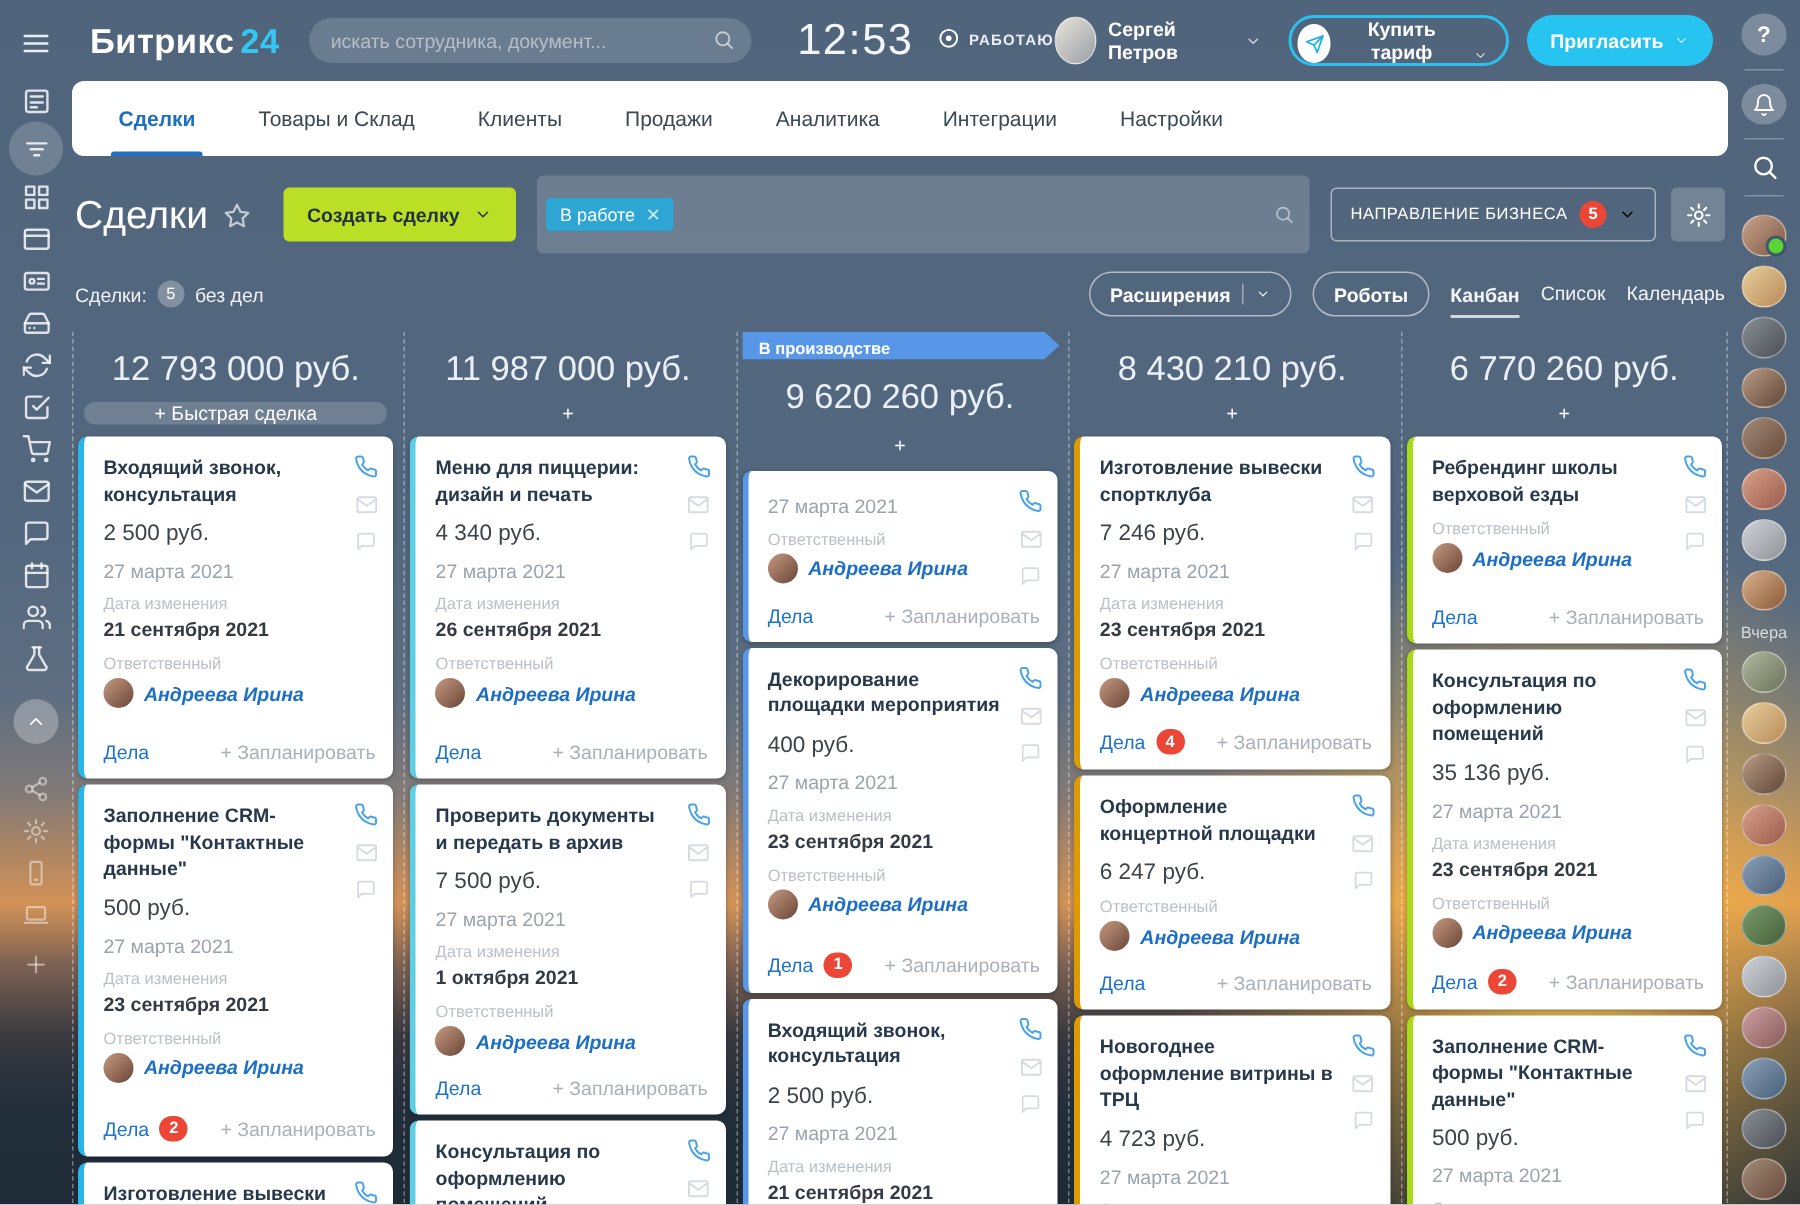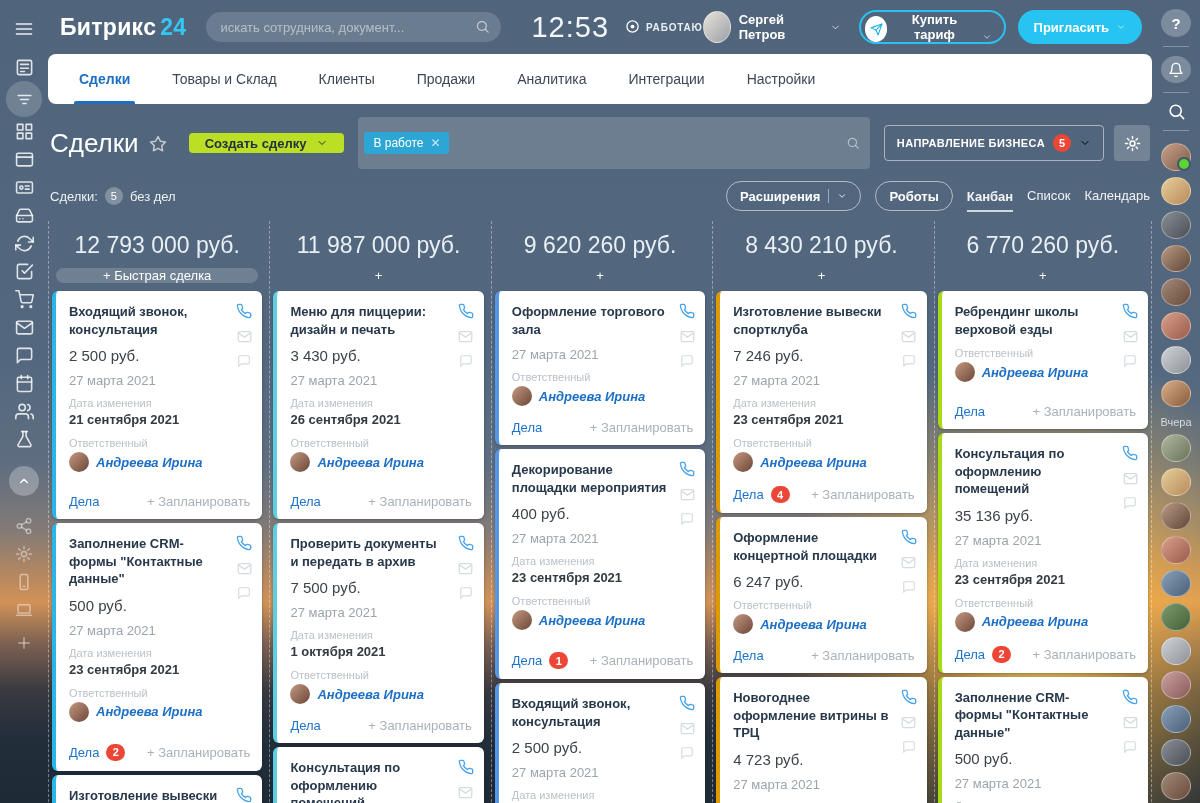--- a/index.html
+++ b/index.html
@@ -58,28 +58,28 @@
   .btn-invite .lbl { color:#fff; font-size:13px; font-weight:bold; }
 
   .nav-bar { background:#fff; border-radius:8px; height:50px; display:flex; align-items:center; padding:0 10px; position:relative; }
   .tab { position:relative; height:50px; display:flex; align-items:center; padding:0 21px; font-size:14px; color:#3c4856; cursor:pointer; }
   .tab.active { color:#1e6fc2; font-weight:bold; }
   .tab.active::after { content:""; position:absolute; left:16px; right:16px; bottom:0; height:3px; background:#1e6fc2; border-radius:2px 2px 0 0; }
 
   .title-row { display:flex; align-items:center; padding:13px 2px 10px 2px; }
   .page-title { font-size:26px; font-weight:400; color:#fff; }
   .fav-star { color:rgba(255,255,255,.65); margin:2px 0 0 10px; cursor:pointer; }
-  .btn-create { display:flex; align-items:center; gap:10px; background:#bbdf25; color:#23313e; font-weight:bold; font-size:13px; border:none; border-radius:4px; height:20px; padding:0 16px; margin-left:22px; cursor:pointer; }
+  .btn-create { display:flex; align-items:center; gap:10px; background:#bbdf25; color:#23313e; font-weight:bold; font-size:13px; border:none; border-radius:4px; height:36px; padding:0 16px; margin-left:22px; cursor:pointer; }
   .filter-bar { flex:1; display:flex; align-items:center; height:52px; background:rgba(255,255,255,.16); border-radius:4px; margin-left:14px; padding:0 10px 0 6px; position:relative; }
   .chip { display:flex; align-items:center; gap:7px; background:#2da6d6; border-radius:3px; padding:4px 9px; font-size:12px; color:#fff; cursor:pointer; }
   .chip .x { color:rgba(255,255,255,.75); font-size:12px; cursor:pointer; }
   .filter-input { flex:1; background:transparent; border:none; outline:none; color:#fff; font-size:13px; margin-left:8px; font-family:inherit; }
   .filter-bar .mag { color:rgba(255,255,255,.5); }
   .btn-direction { display:flex; align-items:center; gap:8px; border:1px solid rgba(255,255,255,.5); border-radius:4px; background:transparent; height:36px; padding:0 12px; margin-left:14px; cursor:pointer; }
-  .btn-direction .lbl { font-size:11px; font-weight:bold; letter-spacing:.4px; color:#fff; }
+  .btn-direction .lbl { font-size:11px; font-weight:normal; letter-spacing:.4px; color:#fff; }
   .count-badge { min-width:18px; height:18px; border-radius:9px; background:#ec4636; color:#fff; font-size:11px; font-weight:bold; display:flex; align-items:center; justify-content:center; padding:0 5px; }
   .btn-gear { width:36px; height:36px; border-radius:4px; background:rgba(255,255,255,.2); border:none; color:#fff; display:flex; align-items:center; justify-content:center; margin-left:10px; cursor:pointer; }
 
   .toolbar-row { display:flex; align-items:center; padding:2px 2px 10px 2px; font-size:13px; color:rgba(255,255,255,.9); }
   .deals-counter { display:flex; align-items:center; gap:7px; }
   .mini-badge { width:18px; height:18px; border-radius:50%; background:rgba(255,255,255,.28); color:#fff; font-size:11px; display:flex; align-items:center; justify-content:center; }
   .toolbar-right { margin-left:auto; display:flex; align-items:center; gap:14px; }
   .pill { display:flex; align-items:center; gap:8px; border:1px solid rgba(255,255,255,.55); border-radius:15px; background:transparent; color:#fff; font-size:13px; font-weight:bold; height:30px; padding:0 13px; cursor:pointer; }
   .pill .sep { width:1px; height:14px; background:rgba(255,255,255,.45); }
   .view-link { color:rgba(255,255,255,.92); cursor:pointer; padding-bottom:2px; }
@@ -554,21 +554,21 @@
                     <polyline points="22,6 12,13 2,6"></polyline>
                   </svg>
                 </span>
                 <span class="gray">
                   <svg class="ic" width="14" height="14" viewBox="0 0 24 24">
                     <path d="M21 15a2 2 0 0 1-2 2H7l-4 4V5a2 2 0 0 1 2-2h14a2 2 0 0 1 2 2z"></path>
                   </svg>
                 </span>
               </div>
             <div class="card-title">Меню для пиццерии: дизайн и печать</div>
-            <div class="card-price">3 430 руб.</div>
+            <div class="card-price">4 340 руб.</div>
             <div class="card-date">27 марта 2021</div>
             <div class="card-label">Дата изменения</div>
             <div class="card-changed">26 сентября 2021</div>
             <div class="card-label">Ответственный</div>
             <div class="person">
                 <span class="pavatar"></span>
                 <a class="pname">Андреева Ирина</a>
               </div>
             <div class="card-footer">
                 <span class="todos">
@@ -655,21 +655,20 @@
                     <rect x="2" y="4" width="20" height="16" rx="2"></rect>
                     <polyline points="22,6 12,13 2,6"></polyline>
                   </svg>
                 </span>
                 <span class="gray">
                   <svg class="ic" width="14" height="14" viewBox="0 0 24 24">
                     <path d="M21 15a2 2 0 0 1-2 2H7l-4 4V5a2 2 0 0 1 2-2h14a2 2 0 0 1 2 2z"></path>
                   </svg>
                 </span>
               </div>
-            <div class="card-title">Оформление торгового зала</div>
             <div class="card-date" style="margin-top:4px;">27 марта 2021</div>
             <div class="card-label">Ответственный</div>
             <div class="person">
                 <span class="pavatar"></span>
                 <a class="pname">Андреева Ирина</a>
               </div>
             <div class="card-footer tight">
                 <span class="todos">
                   <a>Дела</a>
                 </span>

